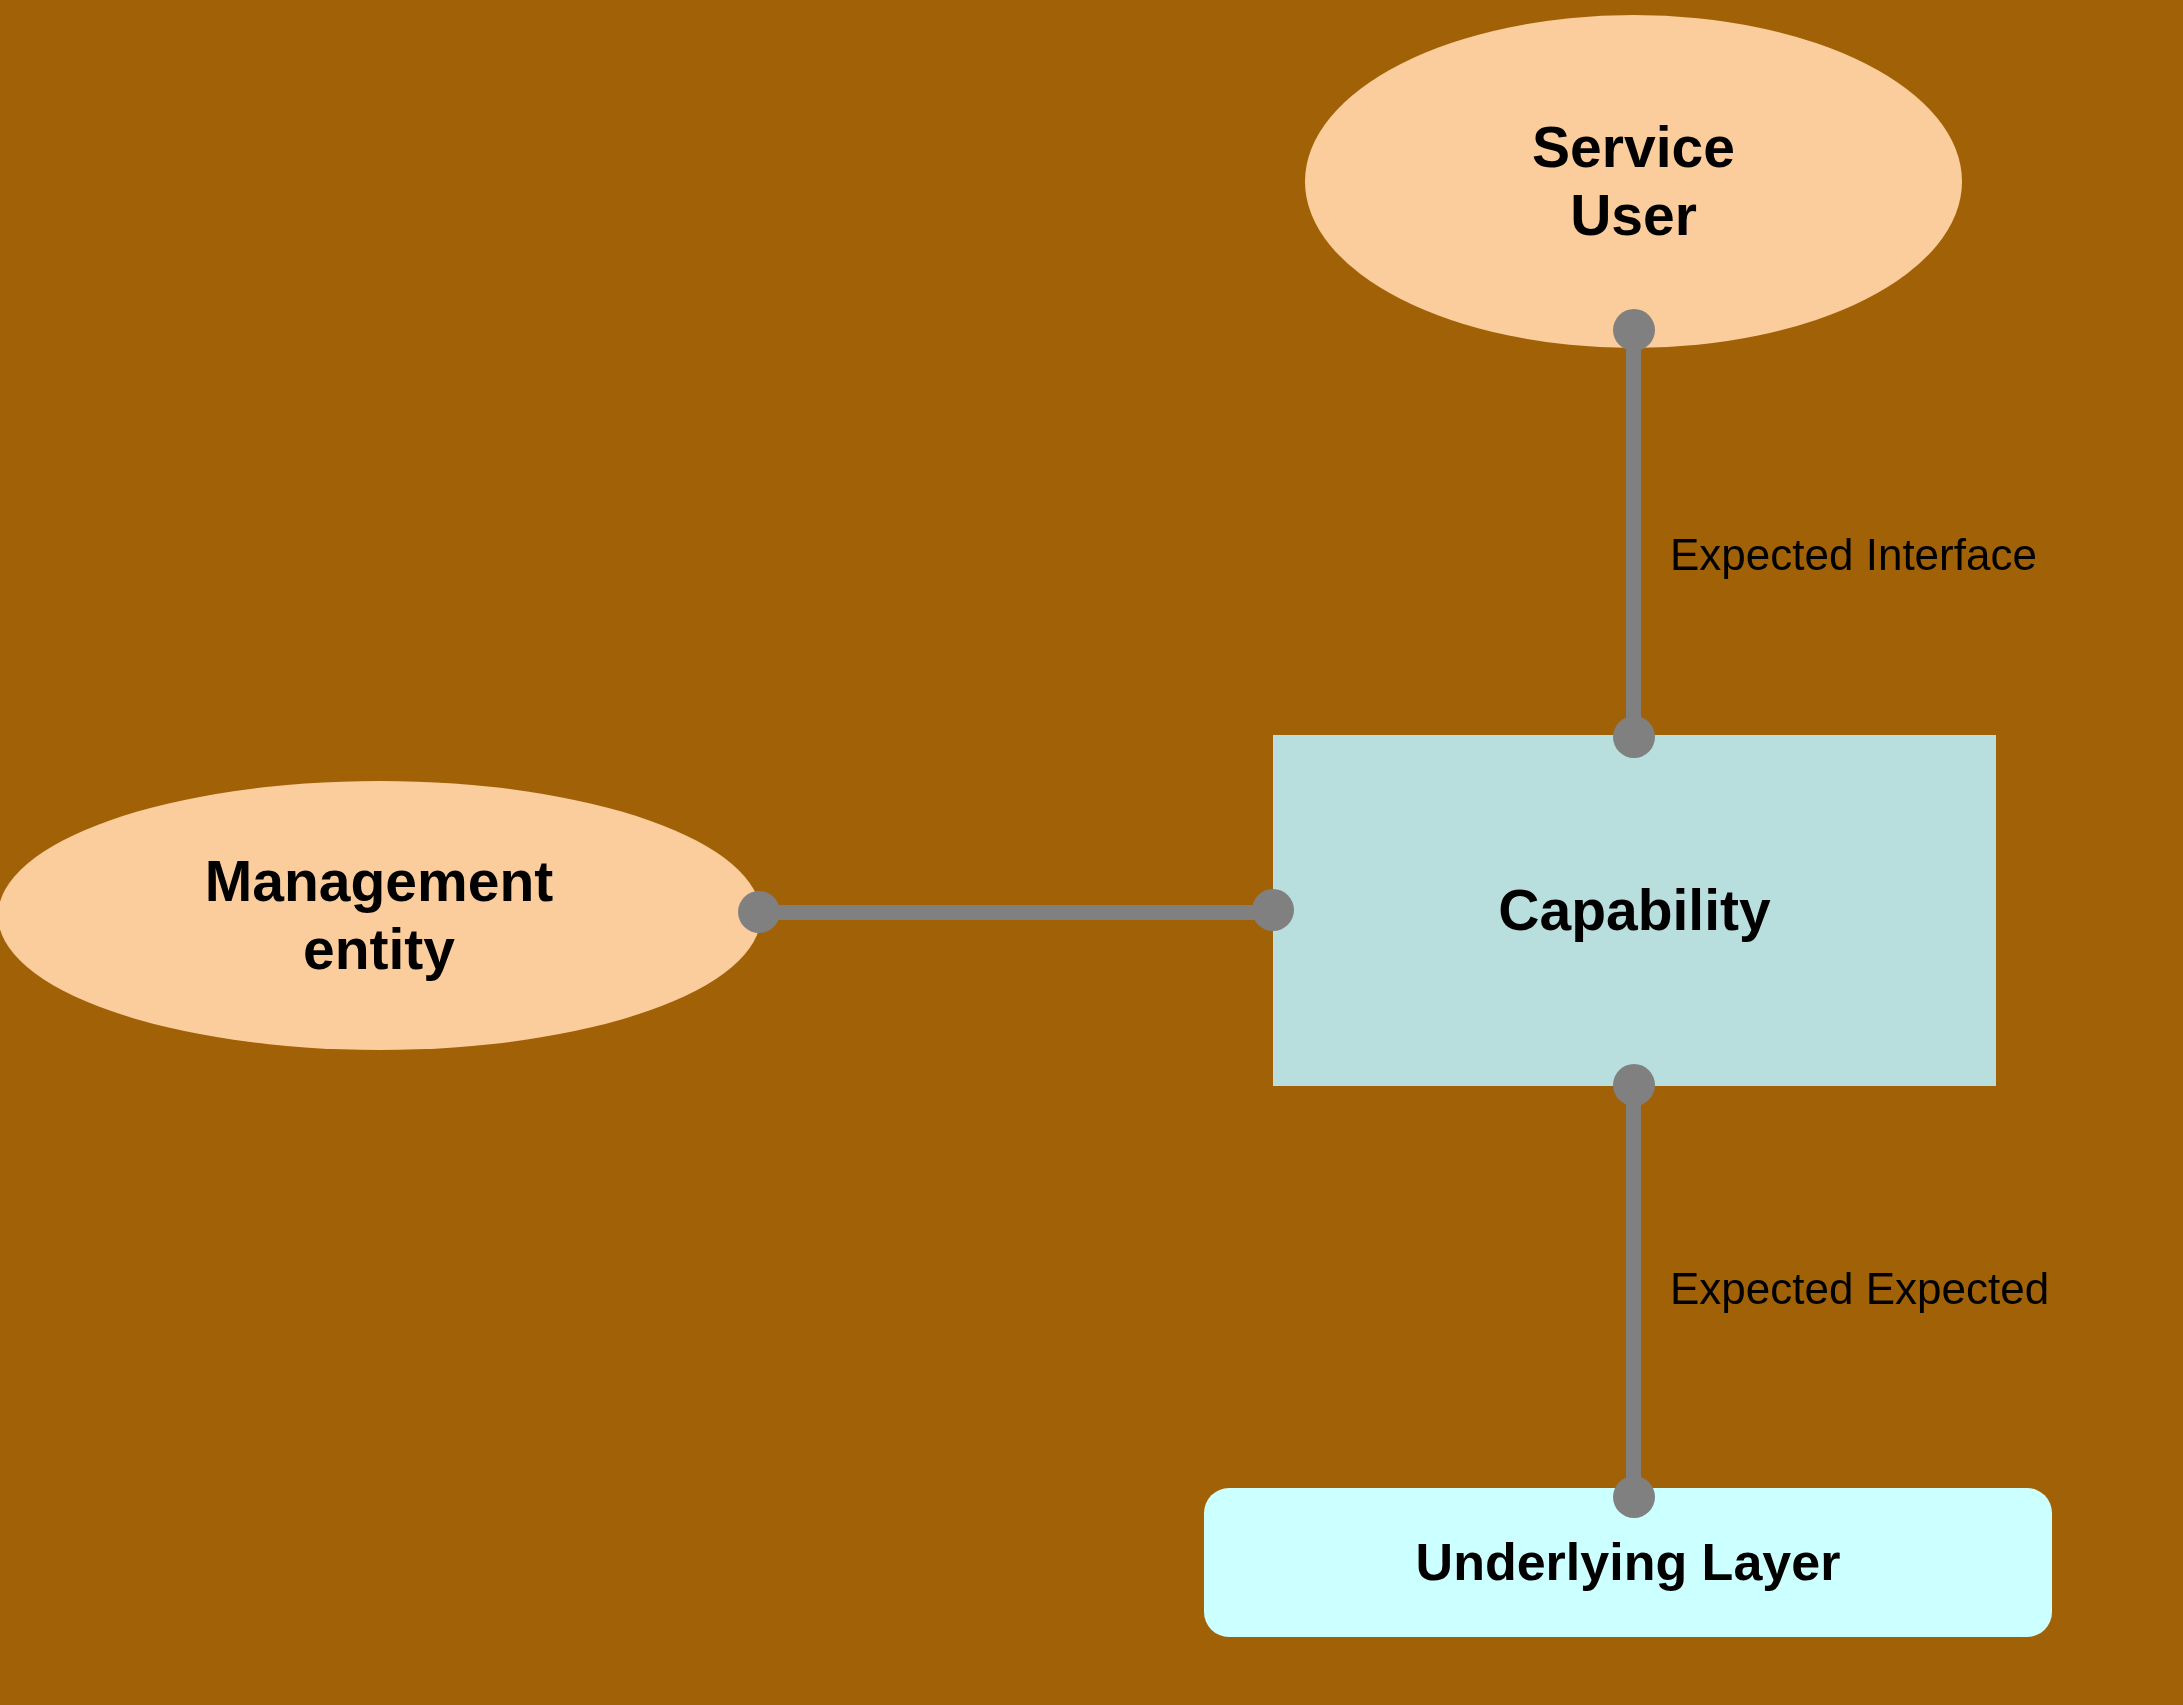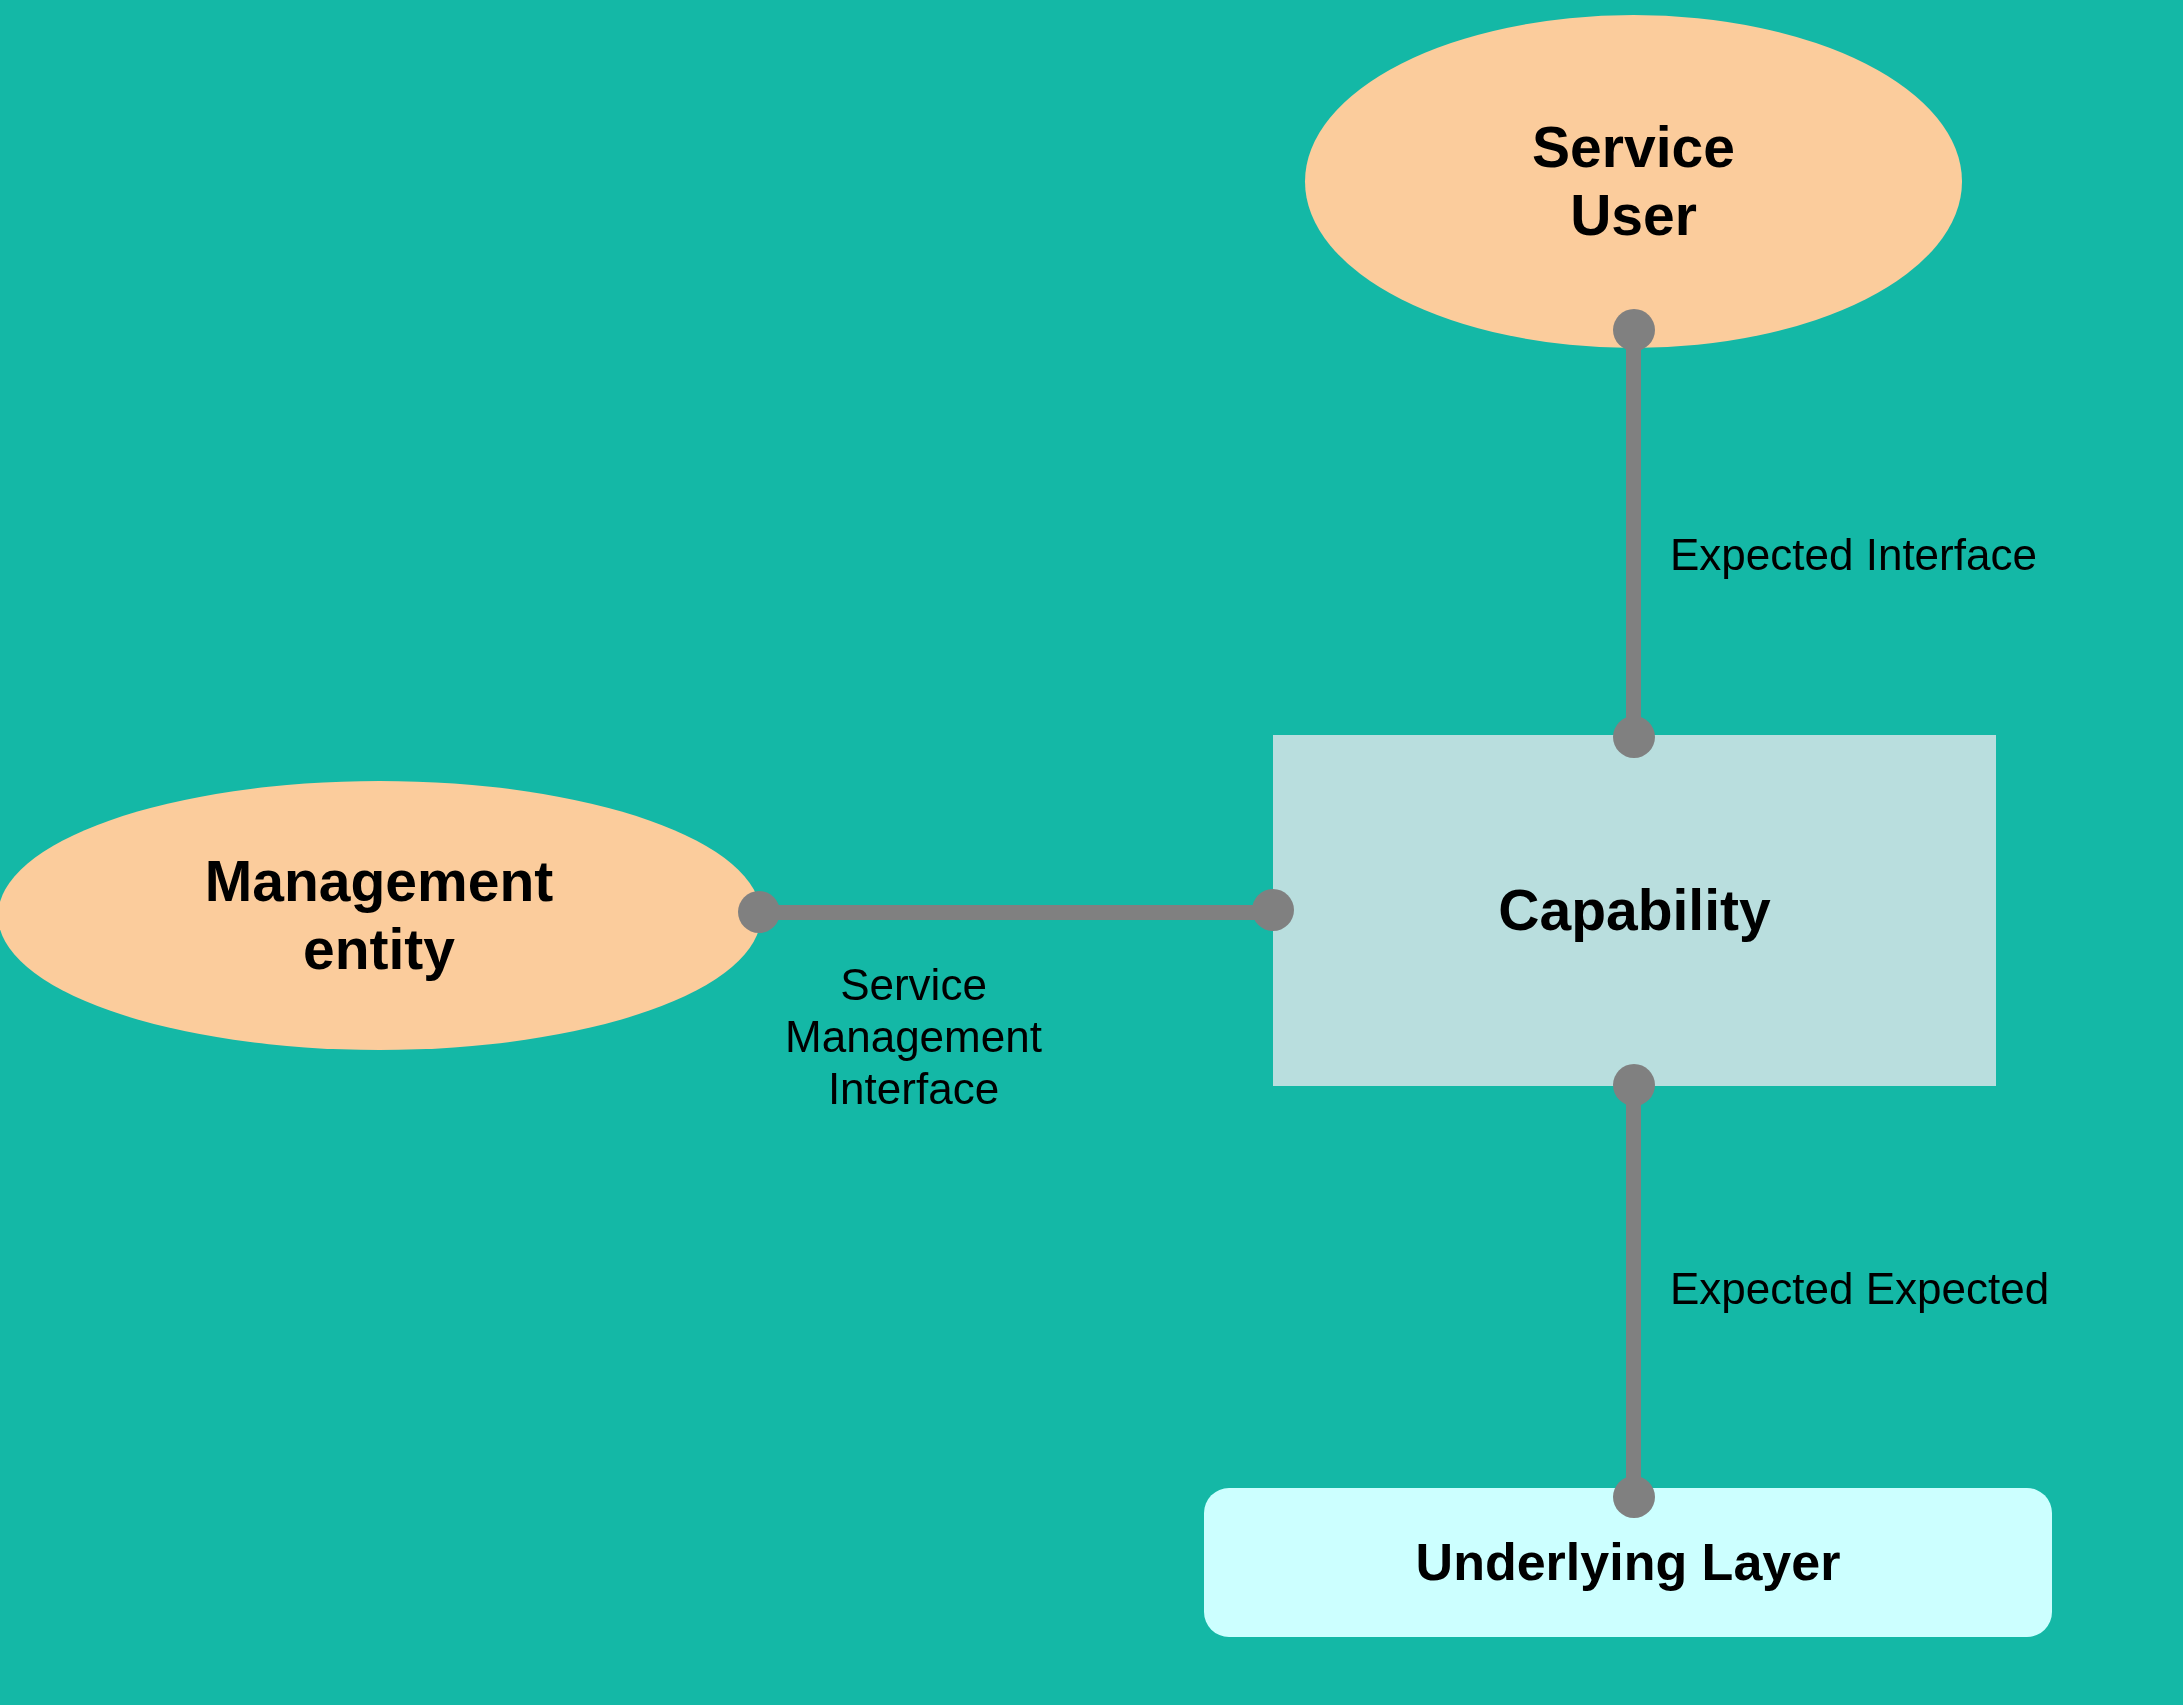--- a/index.html
+++ b/index.html
@@ -4,21 +4,21 @@
 <style>
   html, body {
     margin: 0;
     padding: 0;
     background: #ffffff;
   }
   #canvas {
     position: relative;
     width: 2183px;
     height: 1705px;
-    background: #14b8a6;
+    background: #a16207;
     overflow: hidden;
     font-family: "Liberation Sans", sans-serif;
   }
 
   
   .node {
     position: absolute;
     display: flex;
     align-items: center;
     justify-content: center;
@@ -169,19 +169,17 @@
   <div class="connector-dot" id="si-dot-bottom"></div>
 
   <div class="connector-dot" id="es-dot-top"></div>
   <div class="connector-dot" id="es-dot-bottom"></div>
 
   <div class="connector-dot" id="smi-dot-left"></div>
   <div class="connector-dot" id="smi-dot-right"></div>
 
   <div class="edge-label" id="label-service-interface">Expected Interface</div>
 
-  <div class="edge-label" id="label-service-management-interface">Service Management
-Interface</div>
 
   <div class="edge-label" id="label-expected-service">Expected Expected</div>
 
 </div>
 
 
 </body></html>

